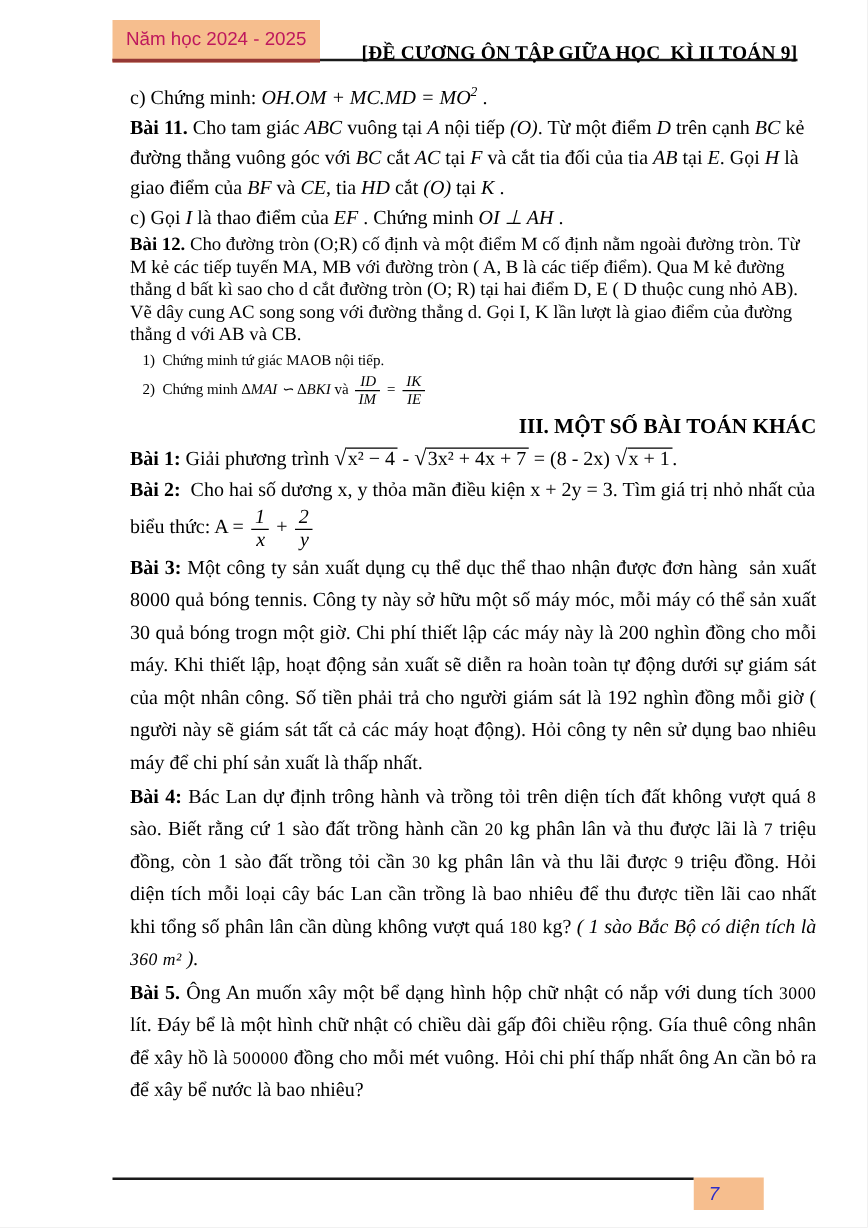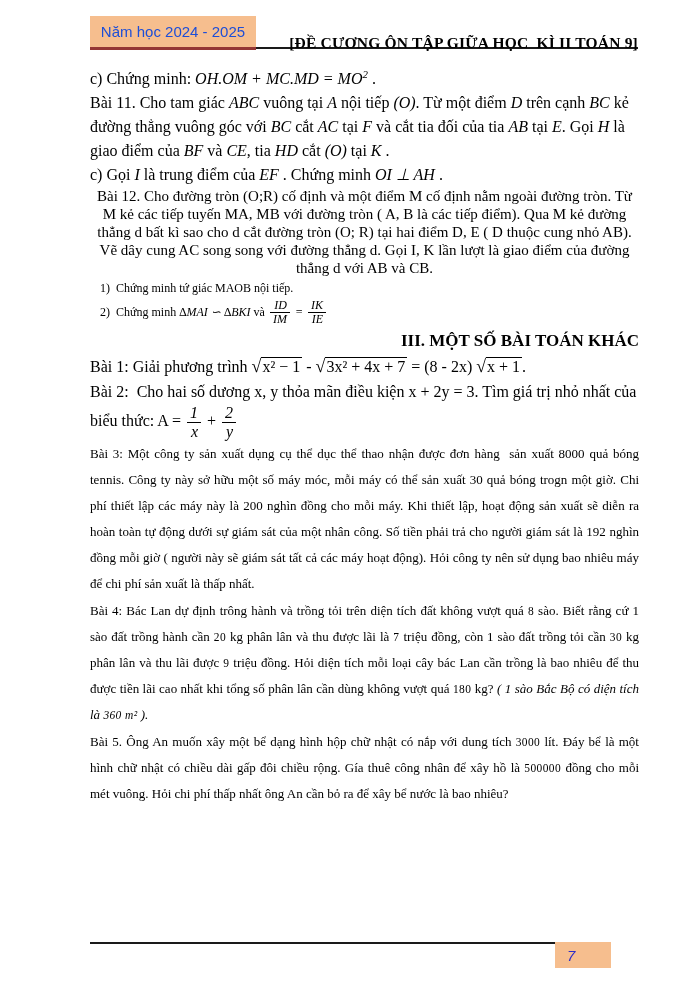--- a/index.html
+++ b/index.html
@@ -8,36 +8,36 @@
     background:#ffffff; overflow:hidden;
     font-family:"Liberation Serif", serif; color:#000;
   }
   
   .hdr { position:absolute; left:90px; top:16px; width:548px; height:32px; }
   .hdr-rule { position:absolute; left:0; top:31px; width:548px; border-top:2px solid #1a1a1a; }
   .hdr-box {
     position:absolute; left:0; top:0; width:166px; height:31px;
     background:#F6BE8E; border-bottom:3px solid #953735;
     display:flex; align-items:center; justify-content:center;
-    font-family:"Liberation Sans", sans-serif; font-size:15px; color:#1d4ed8;
+    font-family:"Liberation Sans", sans-serif; font-size:15px; color:#be185d;
   }
   .hdr-title {
     position:absolute; right:0; top:18px; font-weight:bold; font-size:15.5px;
     font-family:"Liberation Serif", serif; white-space:pre; letter-spacing:0.2px;
   }
   
-  .doc-body { position:absolute; left:90px; top:62px; width:549px; }
+  .doc-body { position:absolute; left:104px; top:62px; width:549px; }
   .doc-body p { margin:0; }
   .p-geo  { font-size:16px;   line-height:24px; }
-  .p-b12  { font-size:15px;   line-height:18px;text-align:center; }
+  .p-b12  { font-size:15px;   line-height:18px; }
   .p-item { font-size:12px; line-height:22px; padding-left:10px; }
   .p-h3   { font-size:17px;   line-height:26px; font-weight:bold; margin-top:2px !important;text-align:right; }
   .p-eq   { font-size:16px;   line-height:25px; }
-  .p-just { font-size:13px;   line-height:26px; text-align:justify; margin-top:1px !important; }
-  .b  { font-weight:normal; }
+  .p-just { font-size:16px;   line-height:26px; text-align:justify; margin-top:1px !important; }
+  .b  { font-weight:bold; }
   .i  { font-style:italic; }
   .alt { font-size:0.88em; letter-spacing:0.4px; }
   sup { font-size:0.68em; }
   .frac { display:inline-block; vertical-align:-0.62em; text-align:right;
           font-style:italic; line-height:1.08; margin:0 2px; }
   .frac .num { display:block; border-bottom:1.5px solid #000; padding:0 3px; }
   .frac .den { display:block; padding:0 3px; }
   .sqrt { white-space:nowrap; }
   .sqrt .rad { font-size:1.12em; }
   .sqrt .bar { border-top:1.5px solid #000; padding:0 2px 0 1px; }
@@ -60,26 +60,26 @@
     <div class="hdr-rule"></div>
     <div class="hdr-box">
       <span>Năm học 2024 - 2025</span>
     </div>
     <div class="hdr-title">[ĐỀ CƯƠNG ÔN TẬP GIỮA HỌC  KÌ II TOÁN 9]</div>
   </div>
 
   <div class="doc-body" id="doc-body">
       <p class="p-geo"><span>c) Chứng minh: </span><span class="i">OH.OM + MC.MD = MO</span><sup class="i">2</sup><span> .</span></p>
       <p class="p-geo"><span class="b">Bài 11.</span><span> Cho tam giác </span><span class="i">ABC</span><span> vuông tại </span><span class="i">A</span><span> nội tiếp </span><span class="i">(O)</span><span>. Từ một điểm </span><span class="i">D</span><span> trên cạnh </span><span class="i">BC</span><span> kẻ đường thẳng vuông góc với </span><span class="i">BC</span><span> cắt </span><span class="i">AC</span><span> tại </span><span class="i">F</span><span> và cắt tia đối của tia </span><span class="i">AB</span><span> tại </span><span class="i">E</span><span>. Gọi </span><span class="i">H</span><span> là giao điểm của </span><span class="i">BF</span><span> và </span><span class="i">CE</span><span>, tia </span><span class="i">HD</span><span> cắt </span><span class="i">(O)</span><span> tại </span><span class="i">K</span><span> .</span></p>
-      <p class="p-geo"><span>c) Gọi </span><span class="i">I</span><span> là trung điểm của </span><span class="i">EF</span><span> . Chứng minh </span><span class="i">OI ⊥ AH</span><span> .</span></p>
+      <p class="p-geo"><span>c) Gọi </span><span class="i">I</span><span> là thao điểm của </span><span class="i">EF</span><span> . Chứng minh </span><span class="i">OI ⊥ AH</span><span> .</span></p>
       <p class="p-b12"><span class="b">Bài 12.</span><span> Cho đường tròn (O;R) cố định và một điểm M cố định nằm ngoài đường tròn. Từ M kẻ các tiếp tuyến MA, MB với đường tròn ( A, B là các tiếp điểm). Qua M kẻ đường thẳng d bất kì sao cho d cắt đường tròn (O; R) tại hai điểm D, E ( D thuộc cung nhỏ AB). Vẽ dây cung AC song song với đường thẳng d. Gọi I, K lần lượt là giao điểm của đường thẳng d với AB và CB.</span></p>
       <p class="p-item"><span>1)&nbsp; Chứng minh tứ giác MAOB nội tiếp.</span></p>
       <p class="p-item"><span>2)&nbsp; Chứng minh </span><span class="i">∆MAI ∽ ∆BKI</span><span> và </span><span class="frac"><span class="num">ID</span><span class="den">IM</span></span><span class="i"> = </span><span class="frac"><span class="num">IK</span><span class="den">IE</span></span></p>
       <p class="p-h3"><span>III. MỘT SỐ BÀI TOÁN KHÁC</span></p>
-      <p class="p-eq"><span class="b">Bài 1:</span><span> Giải phương trình </span><span class="sqrt"><span class="rad">√</span><span class="bar">x² − 1</span></span><span> - </span><span class="sqrt"><span class="rad">√</span><span class="bar">3x² + 4x + 7</span></span><span> = (8 - 2x) </span><span class="sqrt"><span class="rad">√</span><span class="bar">x + 1</span></span><span>.</span></p>
+      <p class="p-eq"><span class="b">Bài 1:</span><span> Giải phương trình </span><span class="sqrt"><span class="rad">√</span><span class="bar">x² − 4</span></span><span> - </span><span class="sqrt"><span class="rad">√</span><span class="bar">3x² + 4x + 7</span></span><span> = (8 - 2x) </span><span class="sqrt"><span class="rad">√</span><span class="bar">x + 1</span></span><span>.</span></p>
       <p class="p-eq"><span class="b">Bài 2:</span><span>&nbsp; Cho hai số dương x, y thỏa mãn điều kiện x + 2y = 3. Tìm giá trị nhỏ nhất của biểu thức: A = </span><span class="frac"><span class="num">1</span><span class="den">x</span></span><span> + </span><span class="frac"><span class="num">2</span><span class="den">y</span></span></p>
       <p class="p-just"><span class="b">Bài 3:</span><span> Một công ty sản xuất dụng cụ thể dục thể thao nhận được đơn hàng&nbsp; sản xuất 8000 quả bóng tennis. Công ty này sở hữu một số máy móc, mỗi máy có thể sản xuất 30 quả bóng trogn một giờ. Chi phí thiết lập các máy này là 200 nghìn đồng cho mỗi máy. Khi thiết lập, hoạt động sản xuất sẽ diễn ra hoàn toàn tự động dưới sự giám sát của một nhân công. Số tiền phải trả cho người giám sát là 192 nghìn đồng mỗi giờ ( người này sẽ giám sát tất cả các máy hoạt động). Hỏi công ty nên sử dụng bao nhiêu máy để chi phí sản xuất là thấp nhất.</span></p>
       <p class="p-just"><span class="b">Bài 4:</span><span> Bác Lan dự định trông hành và trồng tỏi trên diện tích đất không vượt quá </span><span class="alt">8</span><span> sào. Biết rằng cứ 1 sào đất trồng hành cần </span><span class="alt">20</span><span> kg phân lân và thu được lãi là </span><span class="alt">7</span><span> triệu đồng, còn 1 sào đất trồng tỏi cần </span><span class="alt">30</span><span> kg phân lân và thu lãi được </span><span class="alt">9</span><span> triệu đồng. Hỏi diện tích mỗi loại cây bác Lan cần trồng là bao nhiêu để thu được tiền lãi cao nhất khi tổng số phân lân cần dùng không vượt quá </span><span class="alt">180</span><span> kg? </span><span class="i">( 1 sào Bắc Bộ có diện tích là </span><span class="i alt">360 m²</span><span class="i"> ).</span></p>
       <p class="p-just"><span class="b">Bài 5.</span><span> Ông An muốn xây một bể dạng hình hộp chữ nhật có nắp với dung tích </span><span class="alt">3000</span><span> lít. Đáy bể là một hình chữ nhật có chiều dài gấp đôi chiều rộng. Gía thuê công nhân để xây hồ là </span><span class="alt">500000</span><span> đồng cho mỗi mét vuông. Hỏi chi phí thấp nhất ông An cần bỏ ra để xây bể nước là bao nhiêu?</span></p>
     </div>
 
   <div class="footer-rule"></div>
   <div class="page-num-box">
     <span>7</span>
   </div>

